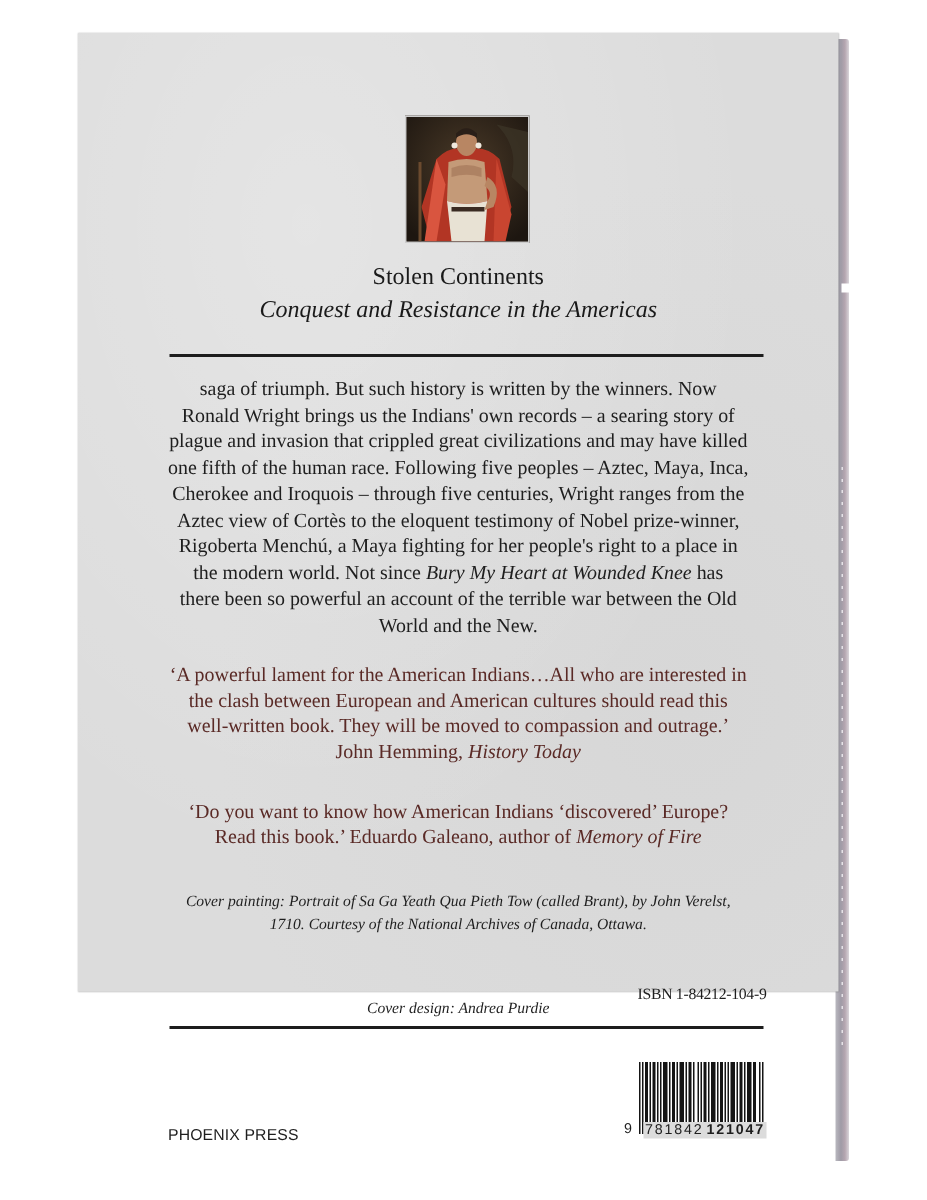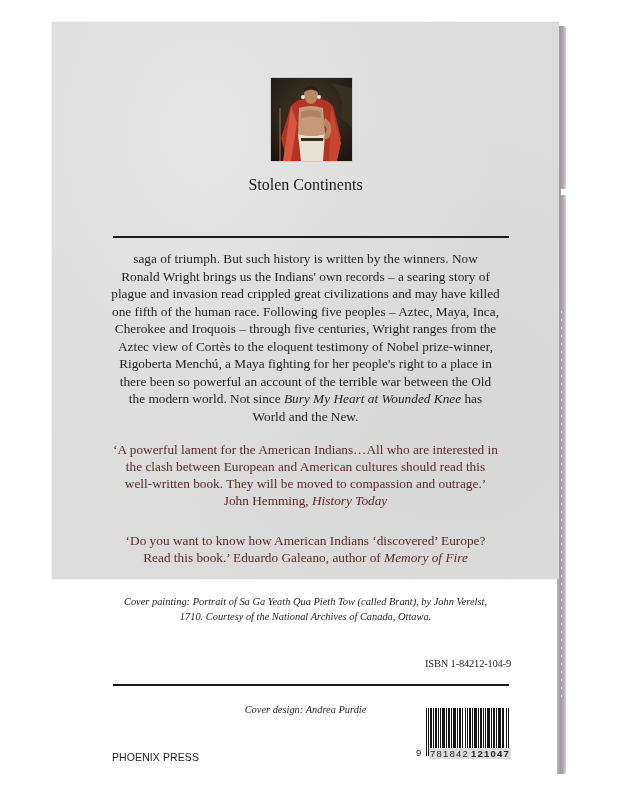--- a/index.html
+++ b/index.html
@@ -9,21 +9,21 @@
   }
   .spine {
     position:absolute; left:557px; top:26px; width:9px; height:748px;
     background: linear-gradient(90deg, #b9b8bf 0%, #9f9ba6 40%, #b5a6b0 70%, #d9d5da 100%);
     border-radius:0 2px 2px 0;
   }
   .spine .notch { position:absolute; left:4px; top:163px; width:6px; height:6px; background:#fff; }
   .spine .dots { position:absolute; left:4px; top:285px; width:1px; height:390px;
     background: repeating-linear-gradient(180deg, #e6e3e8 0 2px, transparent 2px 8px); }
   .cover {
-    position:absolute; left:52px; top:22px; width:507px; height:557px;
+    position:absolute; left:52px; top:22px; width:507px; height:639px;
     background:#dcdcdc;
     background-image:
       radial-gradient(ellipse at 30% 20%, rgba(255,255,255,0.25), transparent 60%),
       radial-gradient(ellipse at 80% 70%, rgba(200,200,200,0.25), transparent 55%);
     box-shadow: 0 0 1px rgba(0,0,0,0.25);
   }
   .portrait {
     position:absolute; left:218px; top:55px; width:81px; height:83px;
     background:#2a2019; overflow:hidden; border:1px solid #ccc;
   }
@@ -50,21 +50,21 @@
   }
   .quote .ln { display:block; white-space:nowrap; }
   .q1 { top:419px; }
   .q2 { top:510px; }
   .credit {
     position:absolute; left:40px; width:427px; text-align:center;
     font-size:10.4px; line-height:15px; color:#1e1e1e;font-style:italic;
   }
   .credit .ln { display:block; white-space:nowrap; }
   .c1 { top:572px; }
-  .c2 { top:643px;margin-top:37px; }
+  .c2 { top:643px; }
   .publisher {
     position:absolute; left:60px; top:686px;
     font-family: "Liberation Sans", "DejaVu Sans", sans-serif;
     font-size:10.5px; line-height:18.5px; color:#1e1e1e; letter-spacing:0.1px;
   }
   .publisher .ln { display:block;margin-top:40px; }
   .isbn-label {
     position:absolute; left:373px; top:636px; width:86px; text-align:center;
     font-size:10.5px; color:#1e1e1e; letter-spacing:-0.2px; white-space:nowrap;
   }
@@ -114,33 +114,34 @@
       <circle cx="32" cy="19" r="2" fill="#efe8dd"></circle>
       <circle cx="48" cy="19" r="2" fill="#efe8dd"></circle>
 
       <path d="M54 40 Q64 46 58 60 L52 62 L54 56 Q58 50 52 46 Z" fill="#b88663"></path>
 
       <rect x="8" y="30" width="2" height="53" fill="#6b4a2e"></rect>
     </svg>
   </div>
 
   <div class="title">Stolen Continents</div>
+  <div class="subtitle">Conquest and Resistance in the Americas</div>
 
   <div class="rule top"></div>
 
   <div class="blurb">
     <span class="ln">saga of triumph.  But such history is written by the winners.  Now</span>
     <span class="ln">Ronald Wright brings us the Indians' own records – a searing story of</span>
-    <span class="ln">plague and invasion read crippled great civilizations and may have killed</span>
+    <span class="ln">plague and invasion that crippled great civilizations and may have killed</span>
     <span class="ln">one fifth of the human race. Following five peoples – Aztec, Maya, Inca,</span>
     <span class="ln">Cherokee and Iroquois – through five centuries, Wright ranges from the</span>
     <span class="ln">Aztec view of Cortès to the eloquent testimony of Nobel prize-winner,</span>
     <span class="ln">Rigoberta Menchú, a Maya fighting for her people's right to a place in</span>
+    <span class="ln"><span>the modern world. Not since </span><i>Bury My Heart at Wounded Knee</i><span> has</span></span>
     <span class="ln">there been so powerful an account of the terrible war between the Old</span>
-    <span class="ln"><span>the modern world. Not since </span><i>Bury My Heart at Wounded Knee</i><span> has</span></span>
     <span class="ln">World and the New.</span>
   </div>
 
   <div class="quote q2">
     <span class="ln">‘Do you want to know how American Indians ‘discovered’ Europe?</span>
     <span class="ln"><span>Read this book.’ Eduardo Galeano, author of </span><i>Memory of Fire</i></span>
   </div>
 
   <div class="quote q1">
     <span class="ln">‘A powerful lament for the American Indians…All who are interested in</span>

